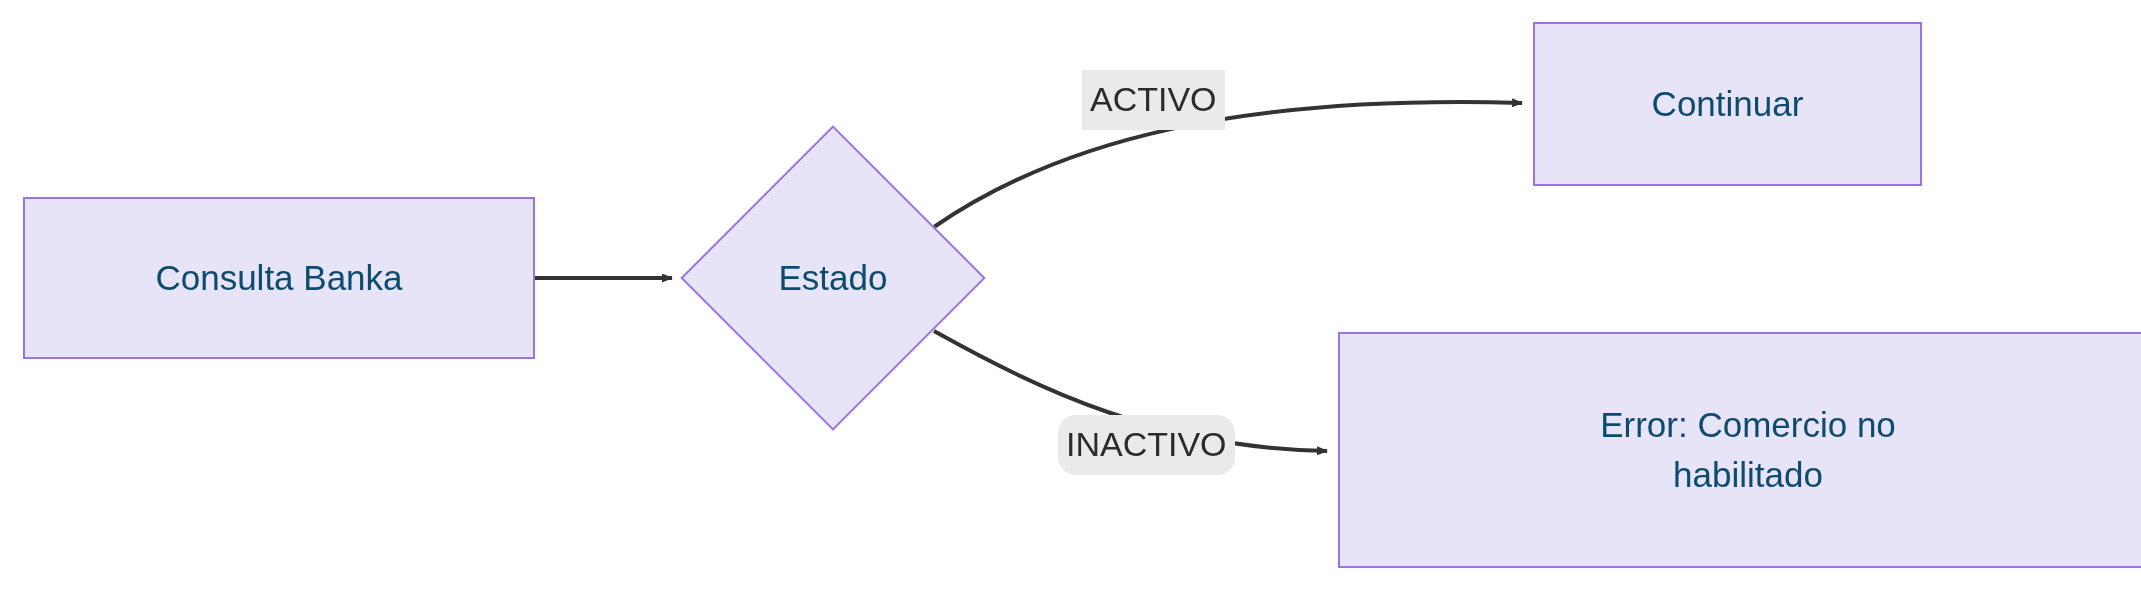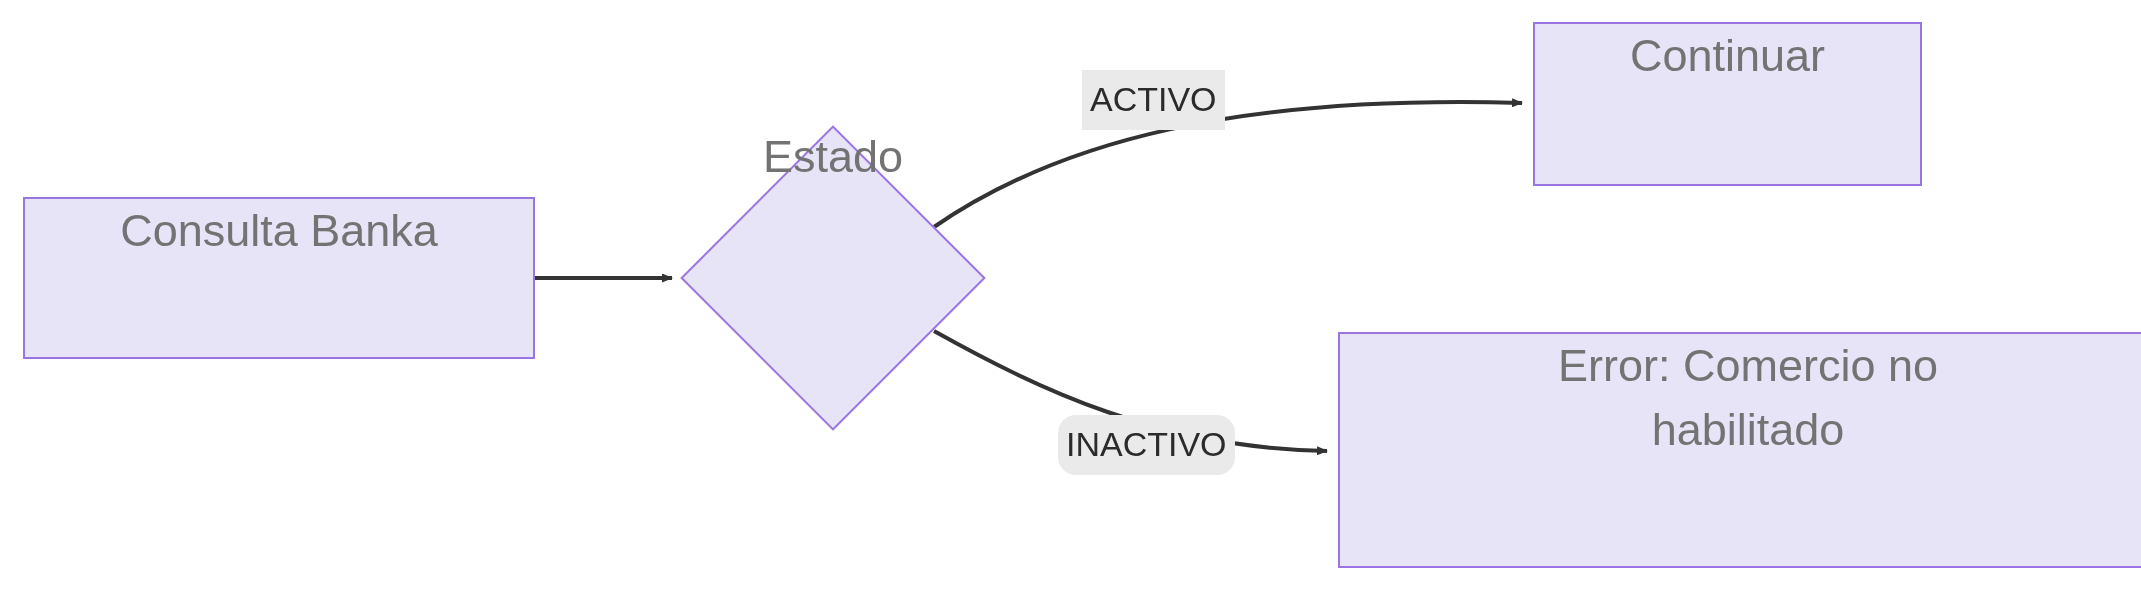--- a/index.html
+++ b/index.html
@@ -25,24 +25,25 @@
     width: 2141px;
     height: 594px;
     pointer-events: none;
   }
   .node {
     position: absolute;
     box-sizing: border-box;
     background: #e8e4f8;
     border: 2px solid #9a74e0;
     display: flex;
+    align-items: center;
     justify-content: center;
     text-align: center;
-    color: #737373;
-    font-size: 45px;
+    color: #0c4a6e;
+    font-size: 35px;
     line-height: 1.42;
     font-weight: 400;
   }
   .node-label {
     display: block;
     width: 100%;
     padding: 0 14px;
     box-sizing: border-box;
     white-space: pre-line;
   }

